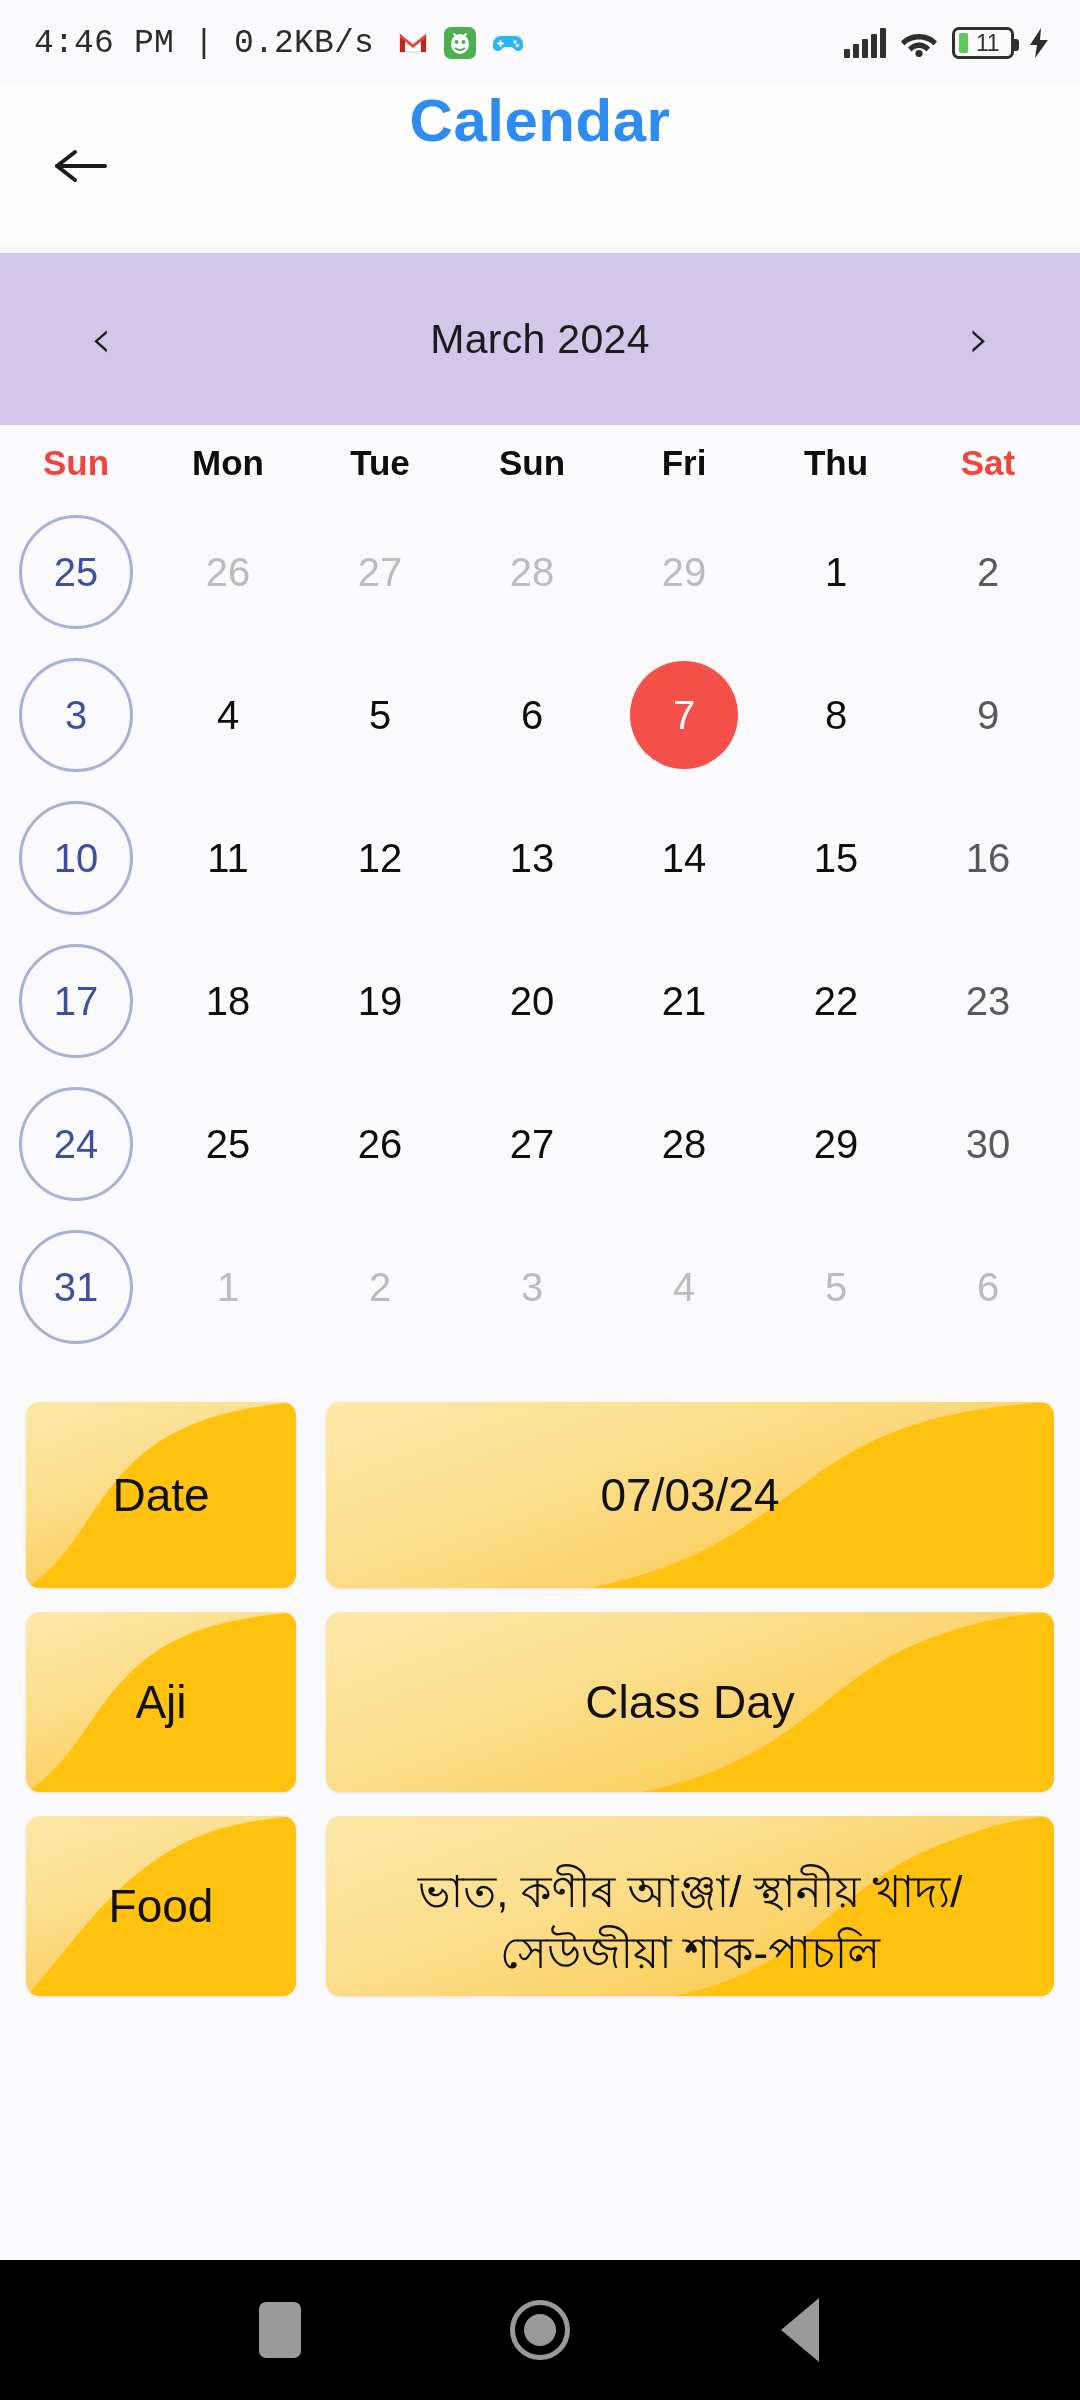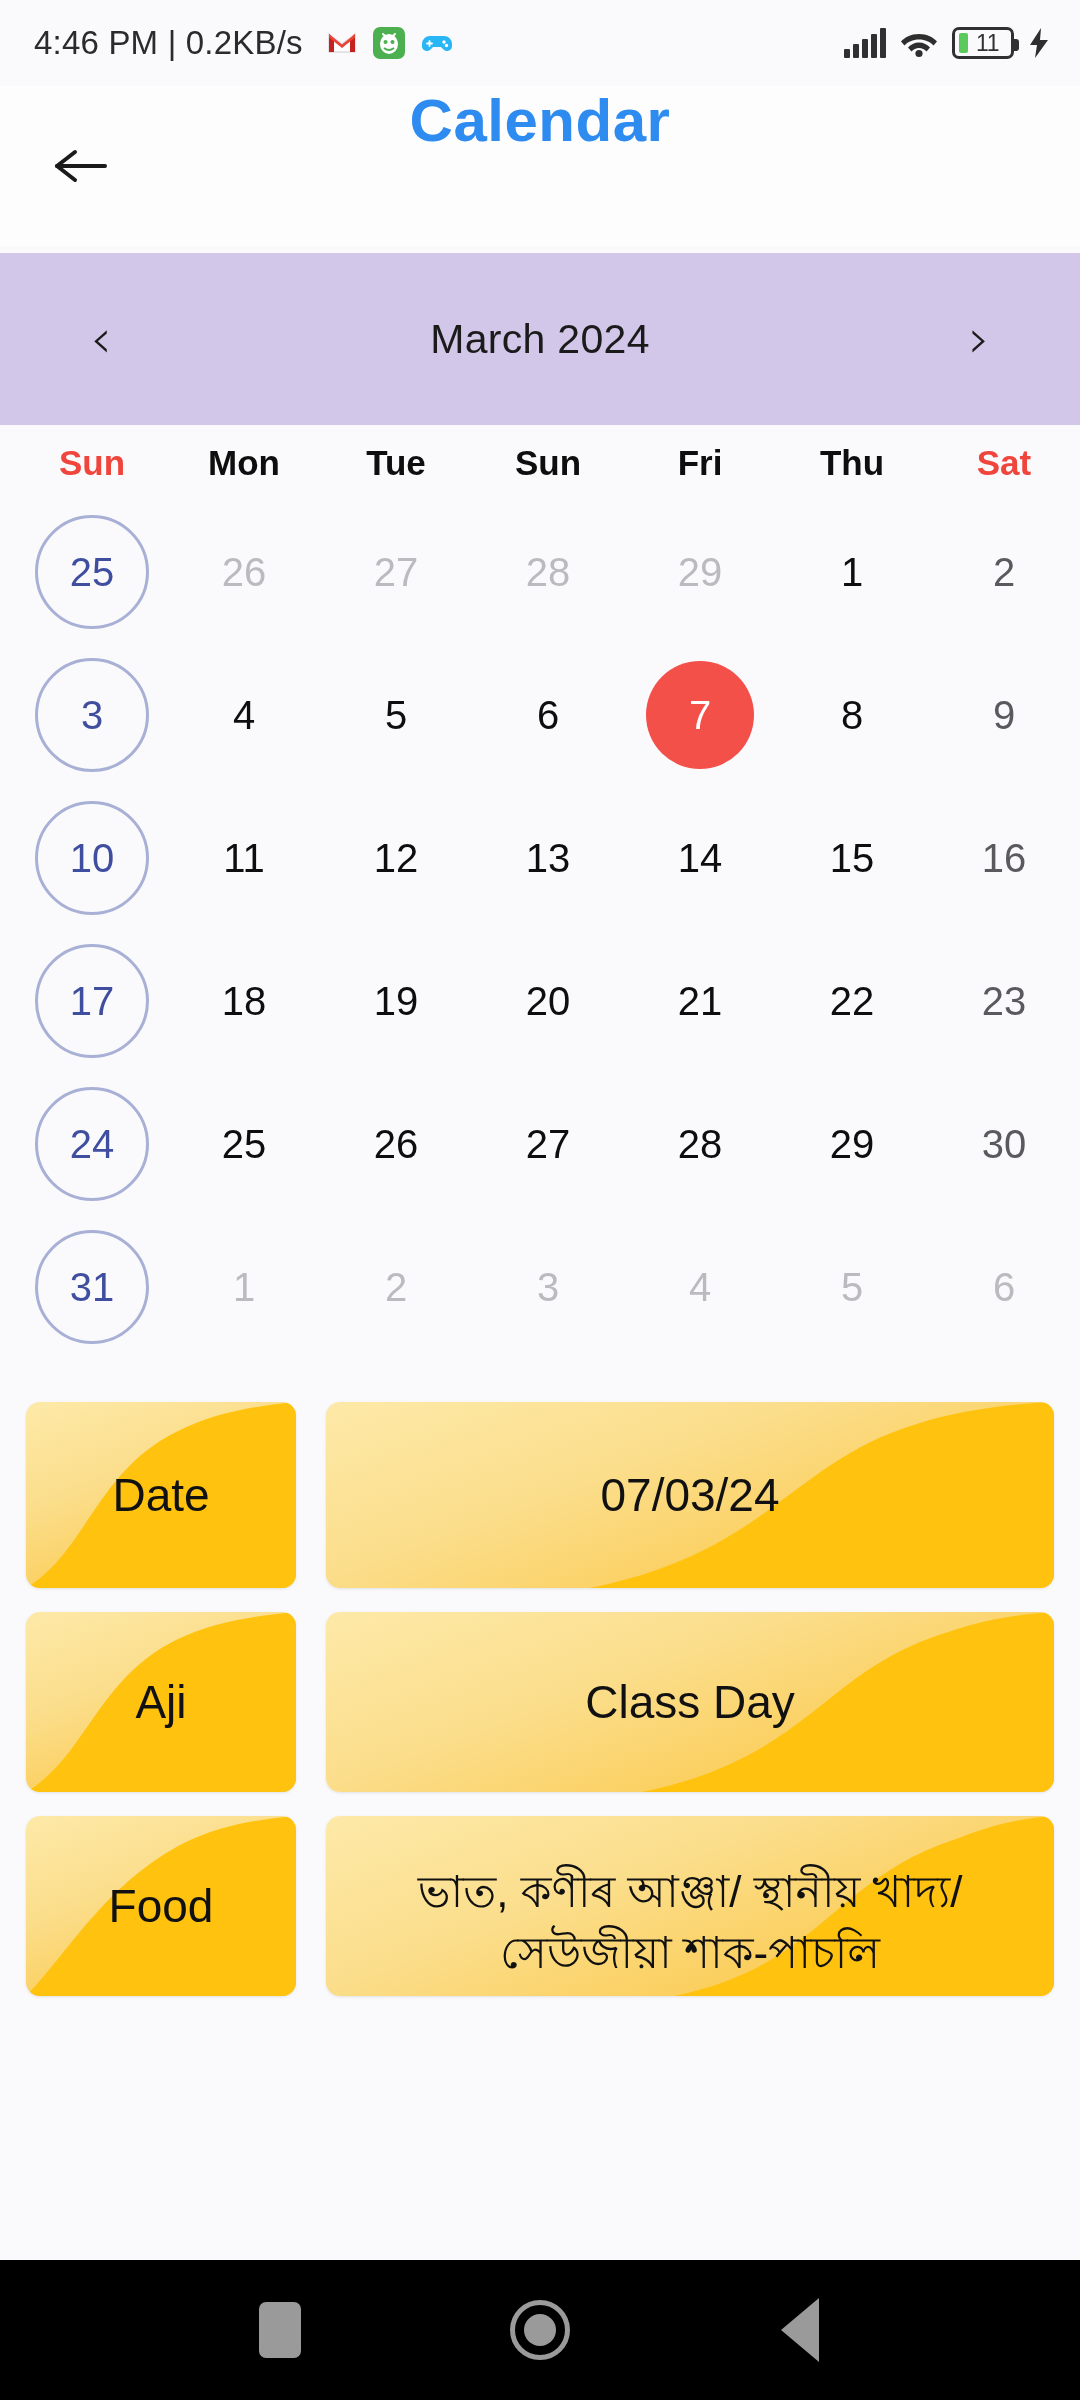--- a/index.html
+++ b/index.html
@@ -18,21 +18,21 @@
 
   
   .statusbar {
     position:absolute; left:0; top:0;
     width:1080px; height:86px;
     display:flex; align-items:center;
     justify-content:space-between;
     padding:0 30px 0 34px;
     background:#FAFAFC;
   }
-  .sb-left { display:flex; align-items:center; gap:24px; }
+  .sb-left { display:flex; align-items:center; gap:24px;font-family:Liberation Mono, monospace; }
   .sb-clock {
     font-size:33px; color:#2B2B2B; font-weight:400;
     letter-spacing:.2px; white-space:nowrap;
   }
   .sb-icons { display:flex; align-items:center; gap:16px; }
 
   .ic-gmail { width:30px; height:24px; position:relative; display:block; }
   .ic-gmail svg { display:block; }
 
   .ic-green {
@@ -110,21 +110,21 @@
     font-size:54px; color:#1B1B1B;
     font-family:"DejaVu Sans", sans-serif;
     line-height:1; cursor:pointer; font-weight:300;
   }
   .month-label {
     font-size:41px; color:#1B1B1B;
     font-weight:400; letter-spacing:.3px;text-align:right;
   }
 
   
-  .cal { position:absolute; left:0; top:425px; width:1064px;margin-left:16px; }
+  .cal { position:absolute; left:0; top:425px; width:1064px; }
   .dow-row, .week-row {
     display:grid; grid-template-columns:repeat(7,1fr);
   }
   .dow-row { height:75px; }
   .dow {
     display:flex; align-items:center; justify-content:center;
     font-size:35px; font-weight:bold; color:#0E0E0E;
   }
   .dow.wk-end { color:#F0453C; }
 

